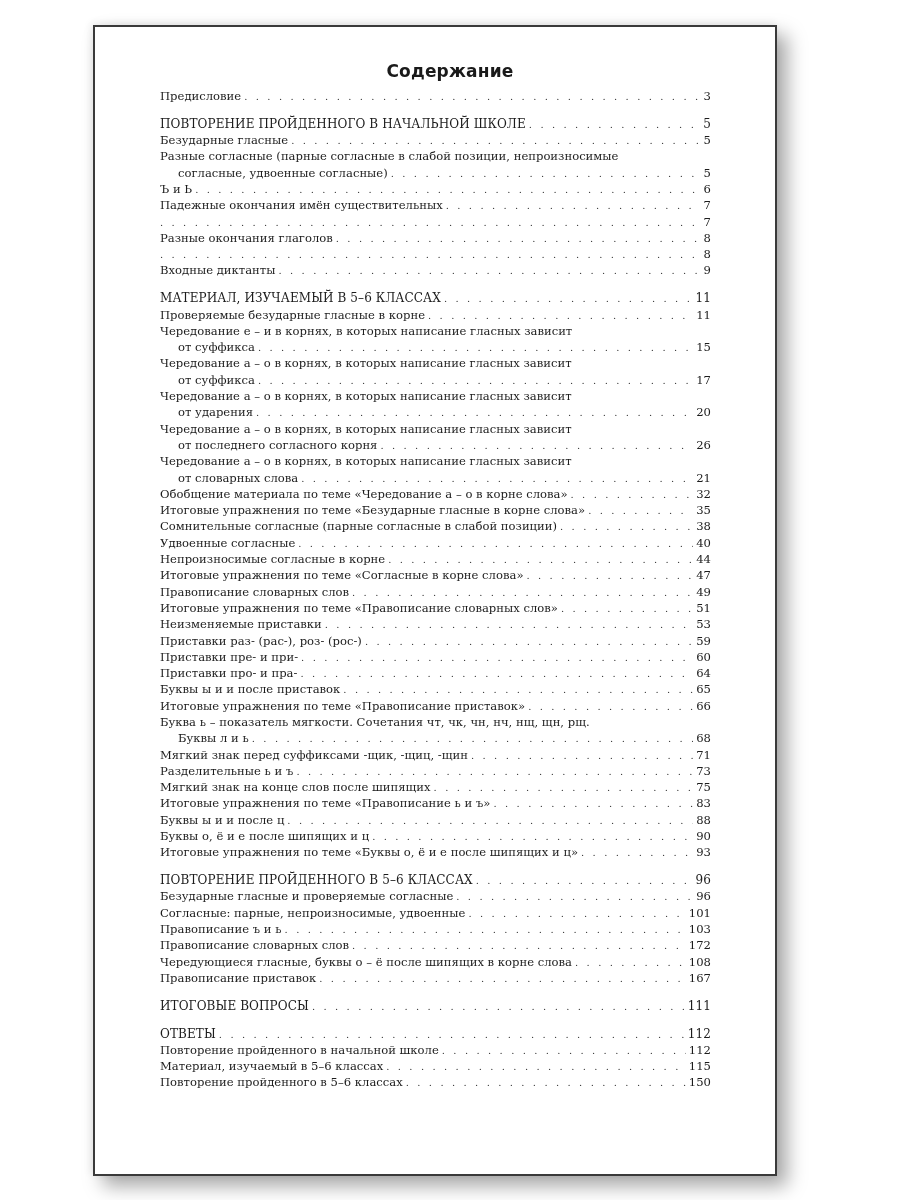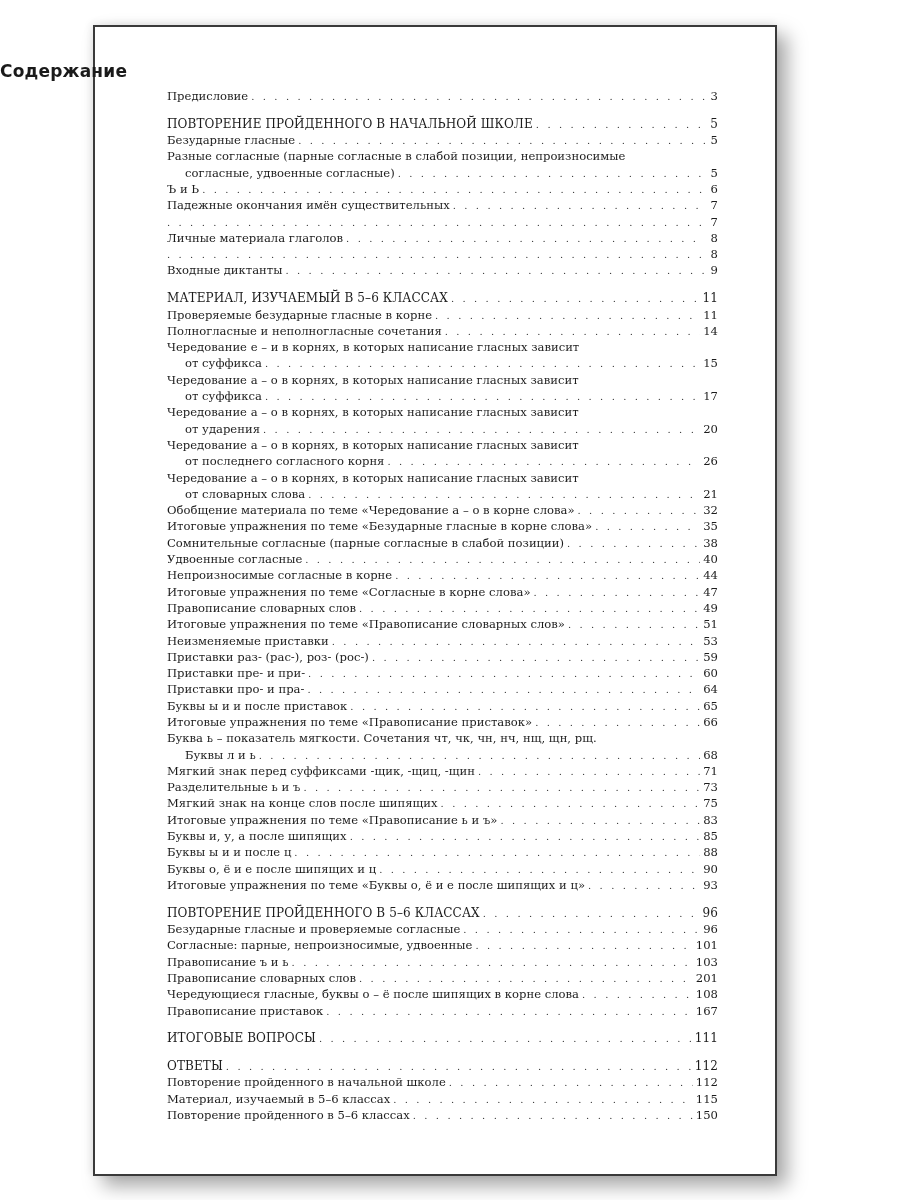--- a/index.html
+++ b/index.html
@@ -6,25 +6,25 @@
   body {
     width: 900px; height: 1200px; background: #ffffff; position: relative; overflow: hidden;
     font-family: "DejaVu Serif", "Liberation Serif", serif;
   }
   .page {
     position: absolute; left: 93px; top: 25px; width: 680px; height: 1147px;
     background: #ffffff; border: 2px solid #3a3a3a;
     box-shadow: 10px 10px 18px rgba(0,0,0,0.35), -2px -2px 8px rgba(0,0,0,0.08);
   }
   .title {
-    position: absolute; left: 0; right: 0; top: 61px; 
+    position: absolute; left: 0; right: 0; top: 61px; text-align: center;
     font-family: "DejaVu Sans", "Liberation Sans", sans-serif; font-weight: bold;
     font-size: 17px; color: #1a1a1a; letter-spacing: 0.2px;
   }
-  .toc { position: absolute; left: 167px; width: 551px; top: 88px; }
+  .toc { position: absolute; left: 160px; width: 551px; top: 88px; }
   .row {
     position: relative; height: 16.3px; line-height: 16.3px;
     font-size: 11.6px; color: #1c1c1c; white-space: nowrap;
     display: flex; align-items: baseline;
   }
   .row.gap { margin-top: 11.5px; }
   .row .t { flex: 0 0 auto; background: #fff; padding-right: 3px; }
   .row .d { flex: 1 1 auto; overflow: hidden; color: #333; letter-spacing: 2.6px; font-size: 10px; }
   .row .d::before { content: ". . . . . . . . . . . . . . . . . . . . . . . . . . . . . . . . . . . . . . . . . . . . . . . . . . . . . . . . . . . . . . . . . . . . . . . . . . . . . . . . . . . . . . . . . . . . . . . . . . . . . . . . . . . . . . . . . . . . . . . . . . . . . . . . . . . . . . . . . . . ."; }
   .row .p { flex: 0 0 auto; padding-left: 3px; text-align: right; min-width: 10px; }
@@ -71,21 +71,21 @@
     <div class="row ">
       <span class="t">Падежные окончания имён существительных</span>
       <span class="d"></span>
       <span class="p">7</span>
     </div>
     <div class="row ">
       <span class="d"></span>
       <span class="p">7</span>
     </div>
     <div class="row ">
-      <span class="t">Личные материала глаголов</span>
+      <span class="t">Разные окончания глаголов</span>
       <span class="d"></span>
       <span class="p">8</span>
     </div>
     <div class="row ">
       <span class="d"></span>
       <span class="p">8</span>
     </div>
     <div class="row ">
       <span class="t">Входные диктанты</span>
       <span class="d"></span>
@@ -94,25 +94,20 @@
     <div class="row sec gap">
       <span class="t">МАТЕРИАЛ, ИЗУЧАЕМЫЙ В 5–6 КЛАССАХ</span>
       <span class="d"></span>
       <span class="p">11</span>
     </div>
     <div class="row ">
       <span class="t">Проверяемые безударные гласные в корне</span>
       <span class="d"></span>
       <span class="p">11</span>
     </div>
-    <div class="row ">
-      <span class="t">Полногласные и неполногласные сочетания</span>
-      <span class="d"></span>
-      <span class="p">14</span>
-    </div>
     <div class="row line1">
       <span class="t">Чередование е – и в корнях, в которых написание гласных зависит</span>
       <span class="d"></span>
       <span class="p"></span>
     </div>
     <div class="row indent">
       <span class="t">от суффикса</span>
       <span class="d"></span>
       <span class="p">15</span>
     </div>
@@ -250,25 +245,20 @@
       <span class="t">Мягкий знак на конце слов после шипящих</span>
       <span class="d"></span>
       <span class="p">75</span>
     </div>
     <div class="row ">
       <span class="t">Итоговые упражнения по теме «Правописание ь и ъ»</span>
       <span class="d"></span>
       <span class="p">83</span>
     </div>
     <div class="row ">
-      <span class="t">Буквы и, у, а после шипящих</span>
-      <span class="d"></span>
-      <span class="p">85</span>
-    </div>
-    <div class="row ">
       <span class="t">Буквы ы и и после ц</span>
       <span class="d"></span>
       <span class="p">88</span>
     </div>
     <div class="row ">
       <span class="t">Буквы о, ё и е после шипящих и ц</span>
       <span class="d"></span>
       <span class="p">90</span>
     </div>
     <div class="row ">
@@ -292,21 +282,21 @@
       <span class="p">101</span>
     </div>
     <div class="row ">
       <span class="t">Правописание ъ и ь</span>
       <span class="d"></span>
       <span class="p">103</span>
     </div>
     <div class="row ">
       <span class="t">Правописание словарных слов</span>
       <span class="d"></span>
-      <span class="p">201</span>
+      <span class="p">172</span>
     </div>
     <div class="row ">
       <span class="t">Чередующиеся гласные, буквы о – ё после шипящих в корне слова</span>
       <span class="d"></span>
       <span class="p">108</span>
     </div>
     <div class="row ">
       <span class="t">Правописание приставок</span>
       <span class="d"></span>
       <span class="p">167</span>

